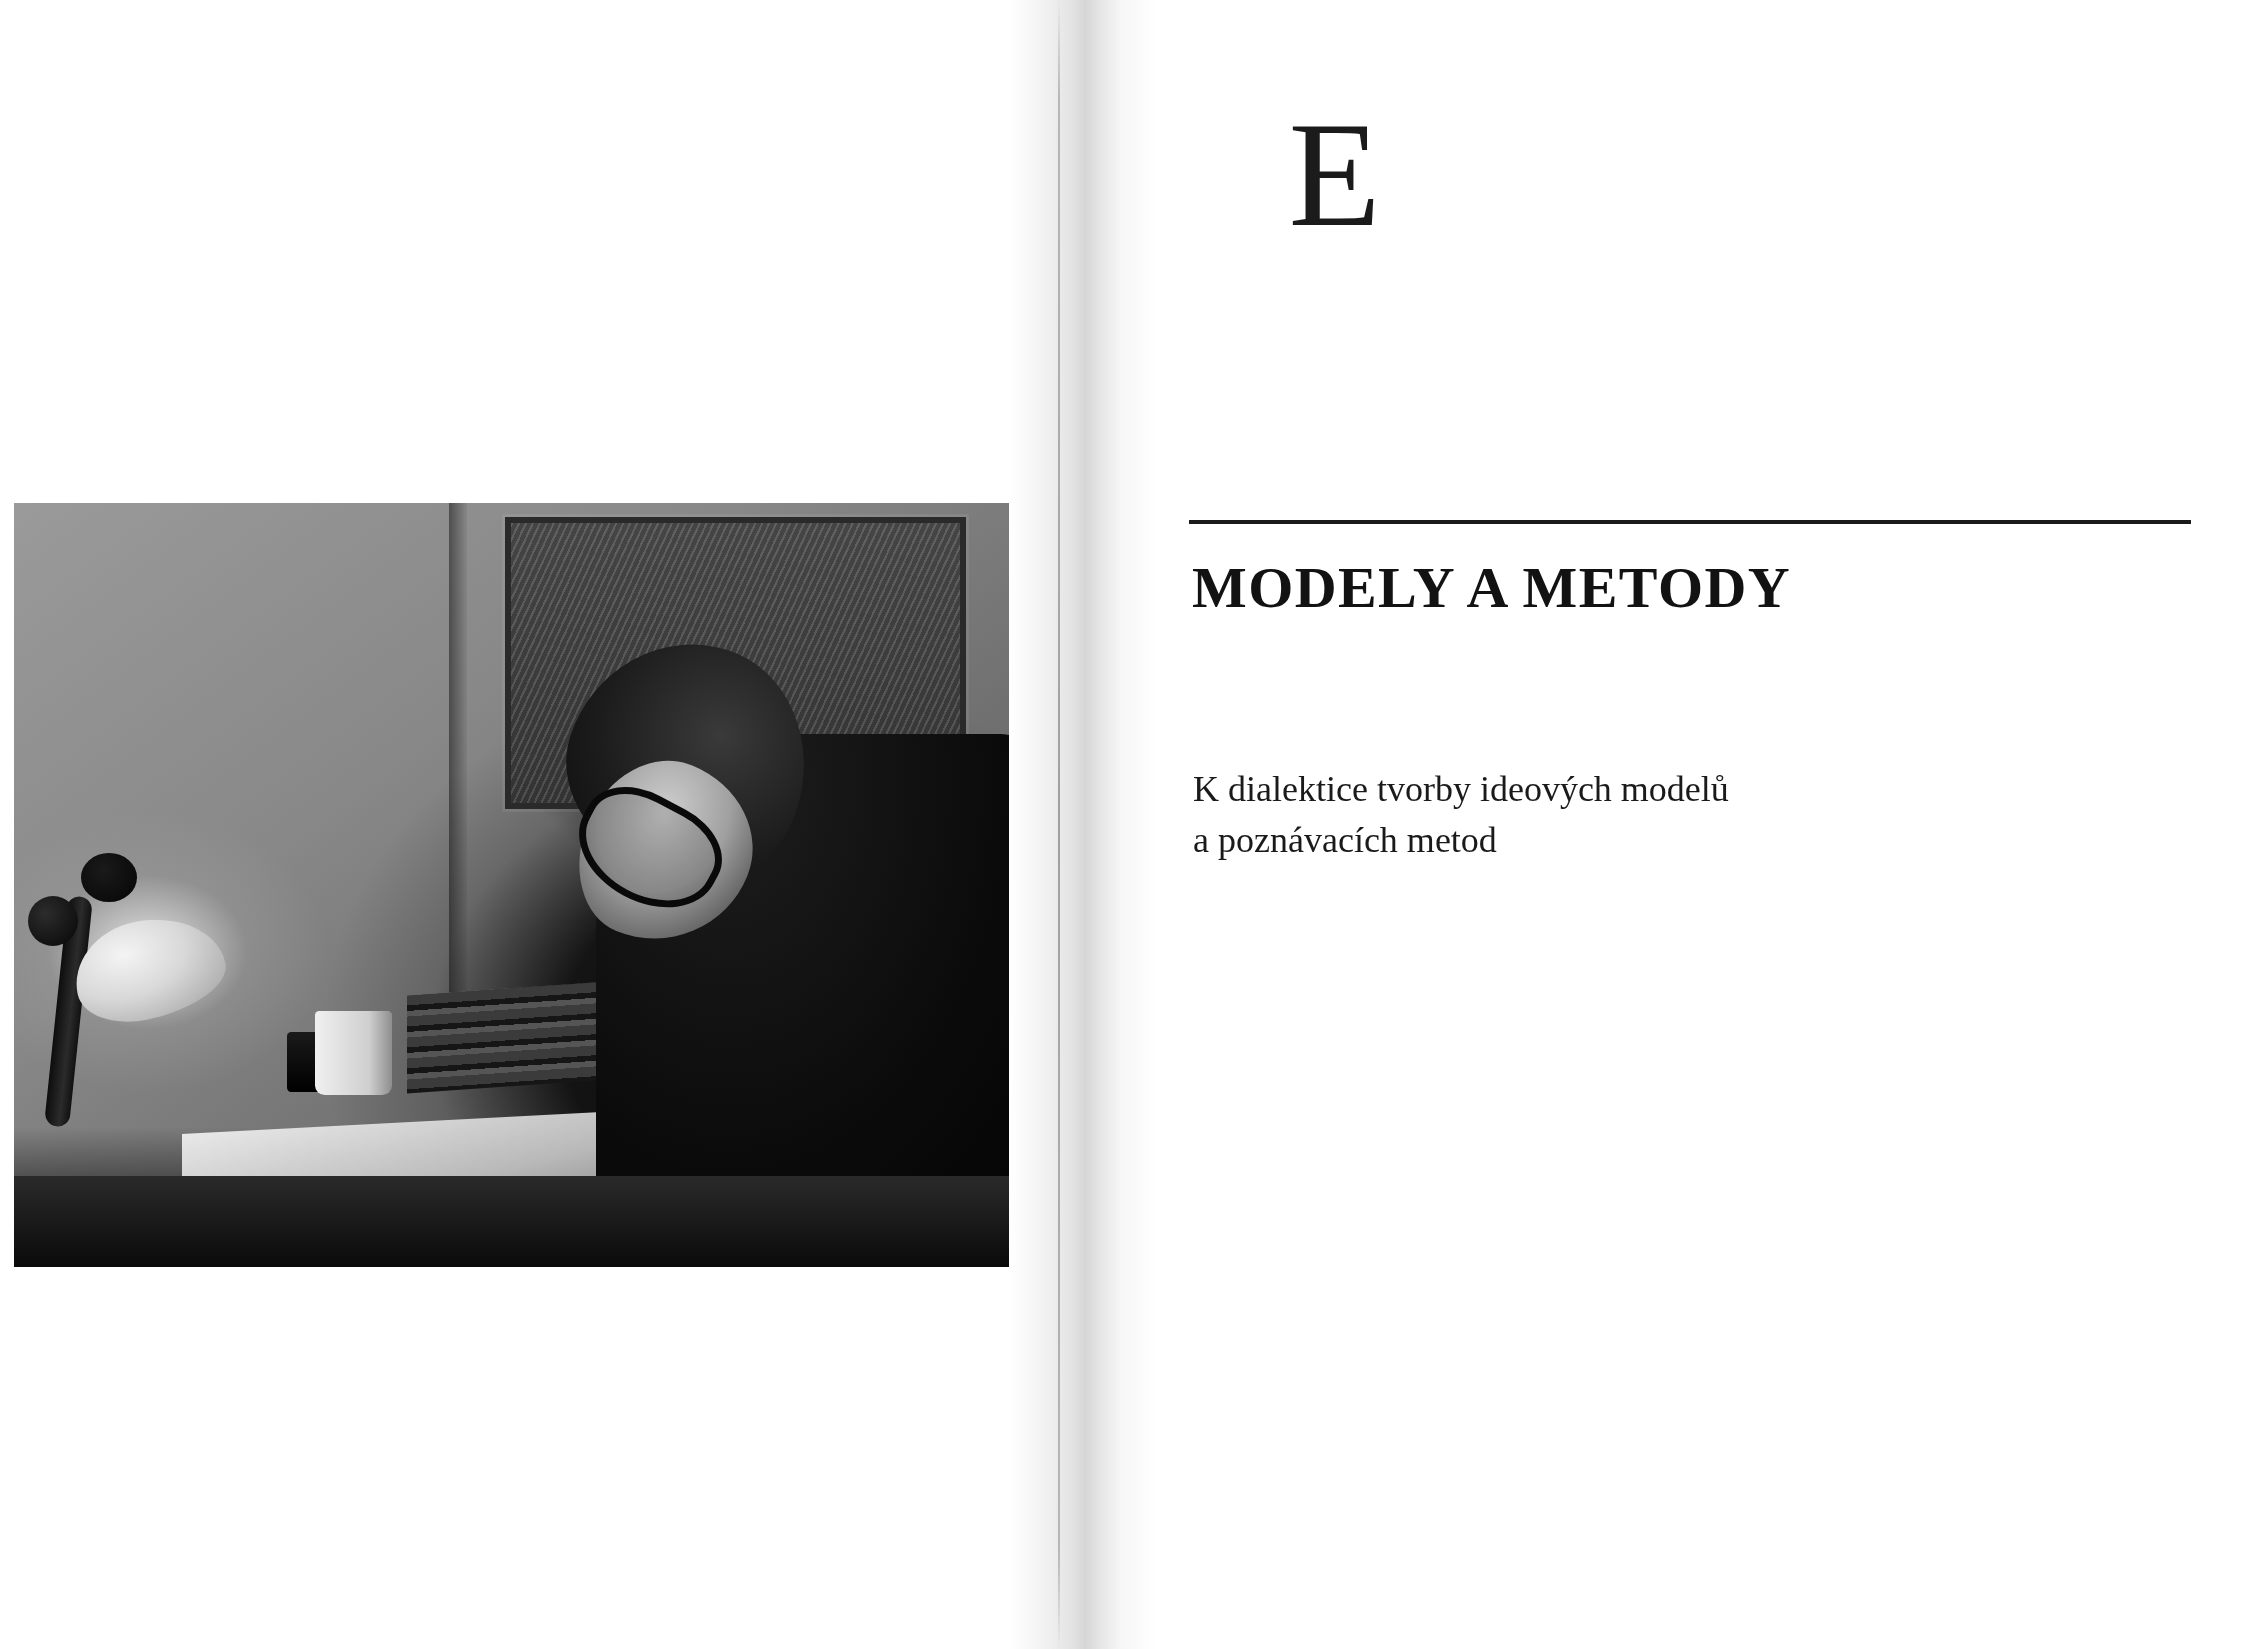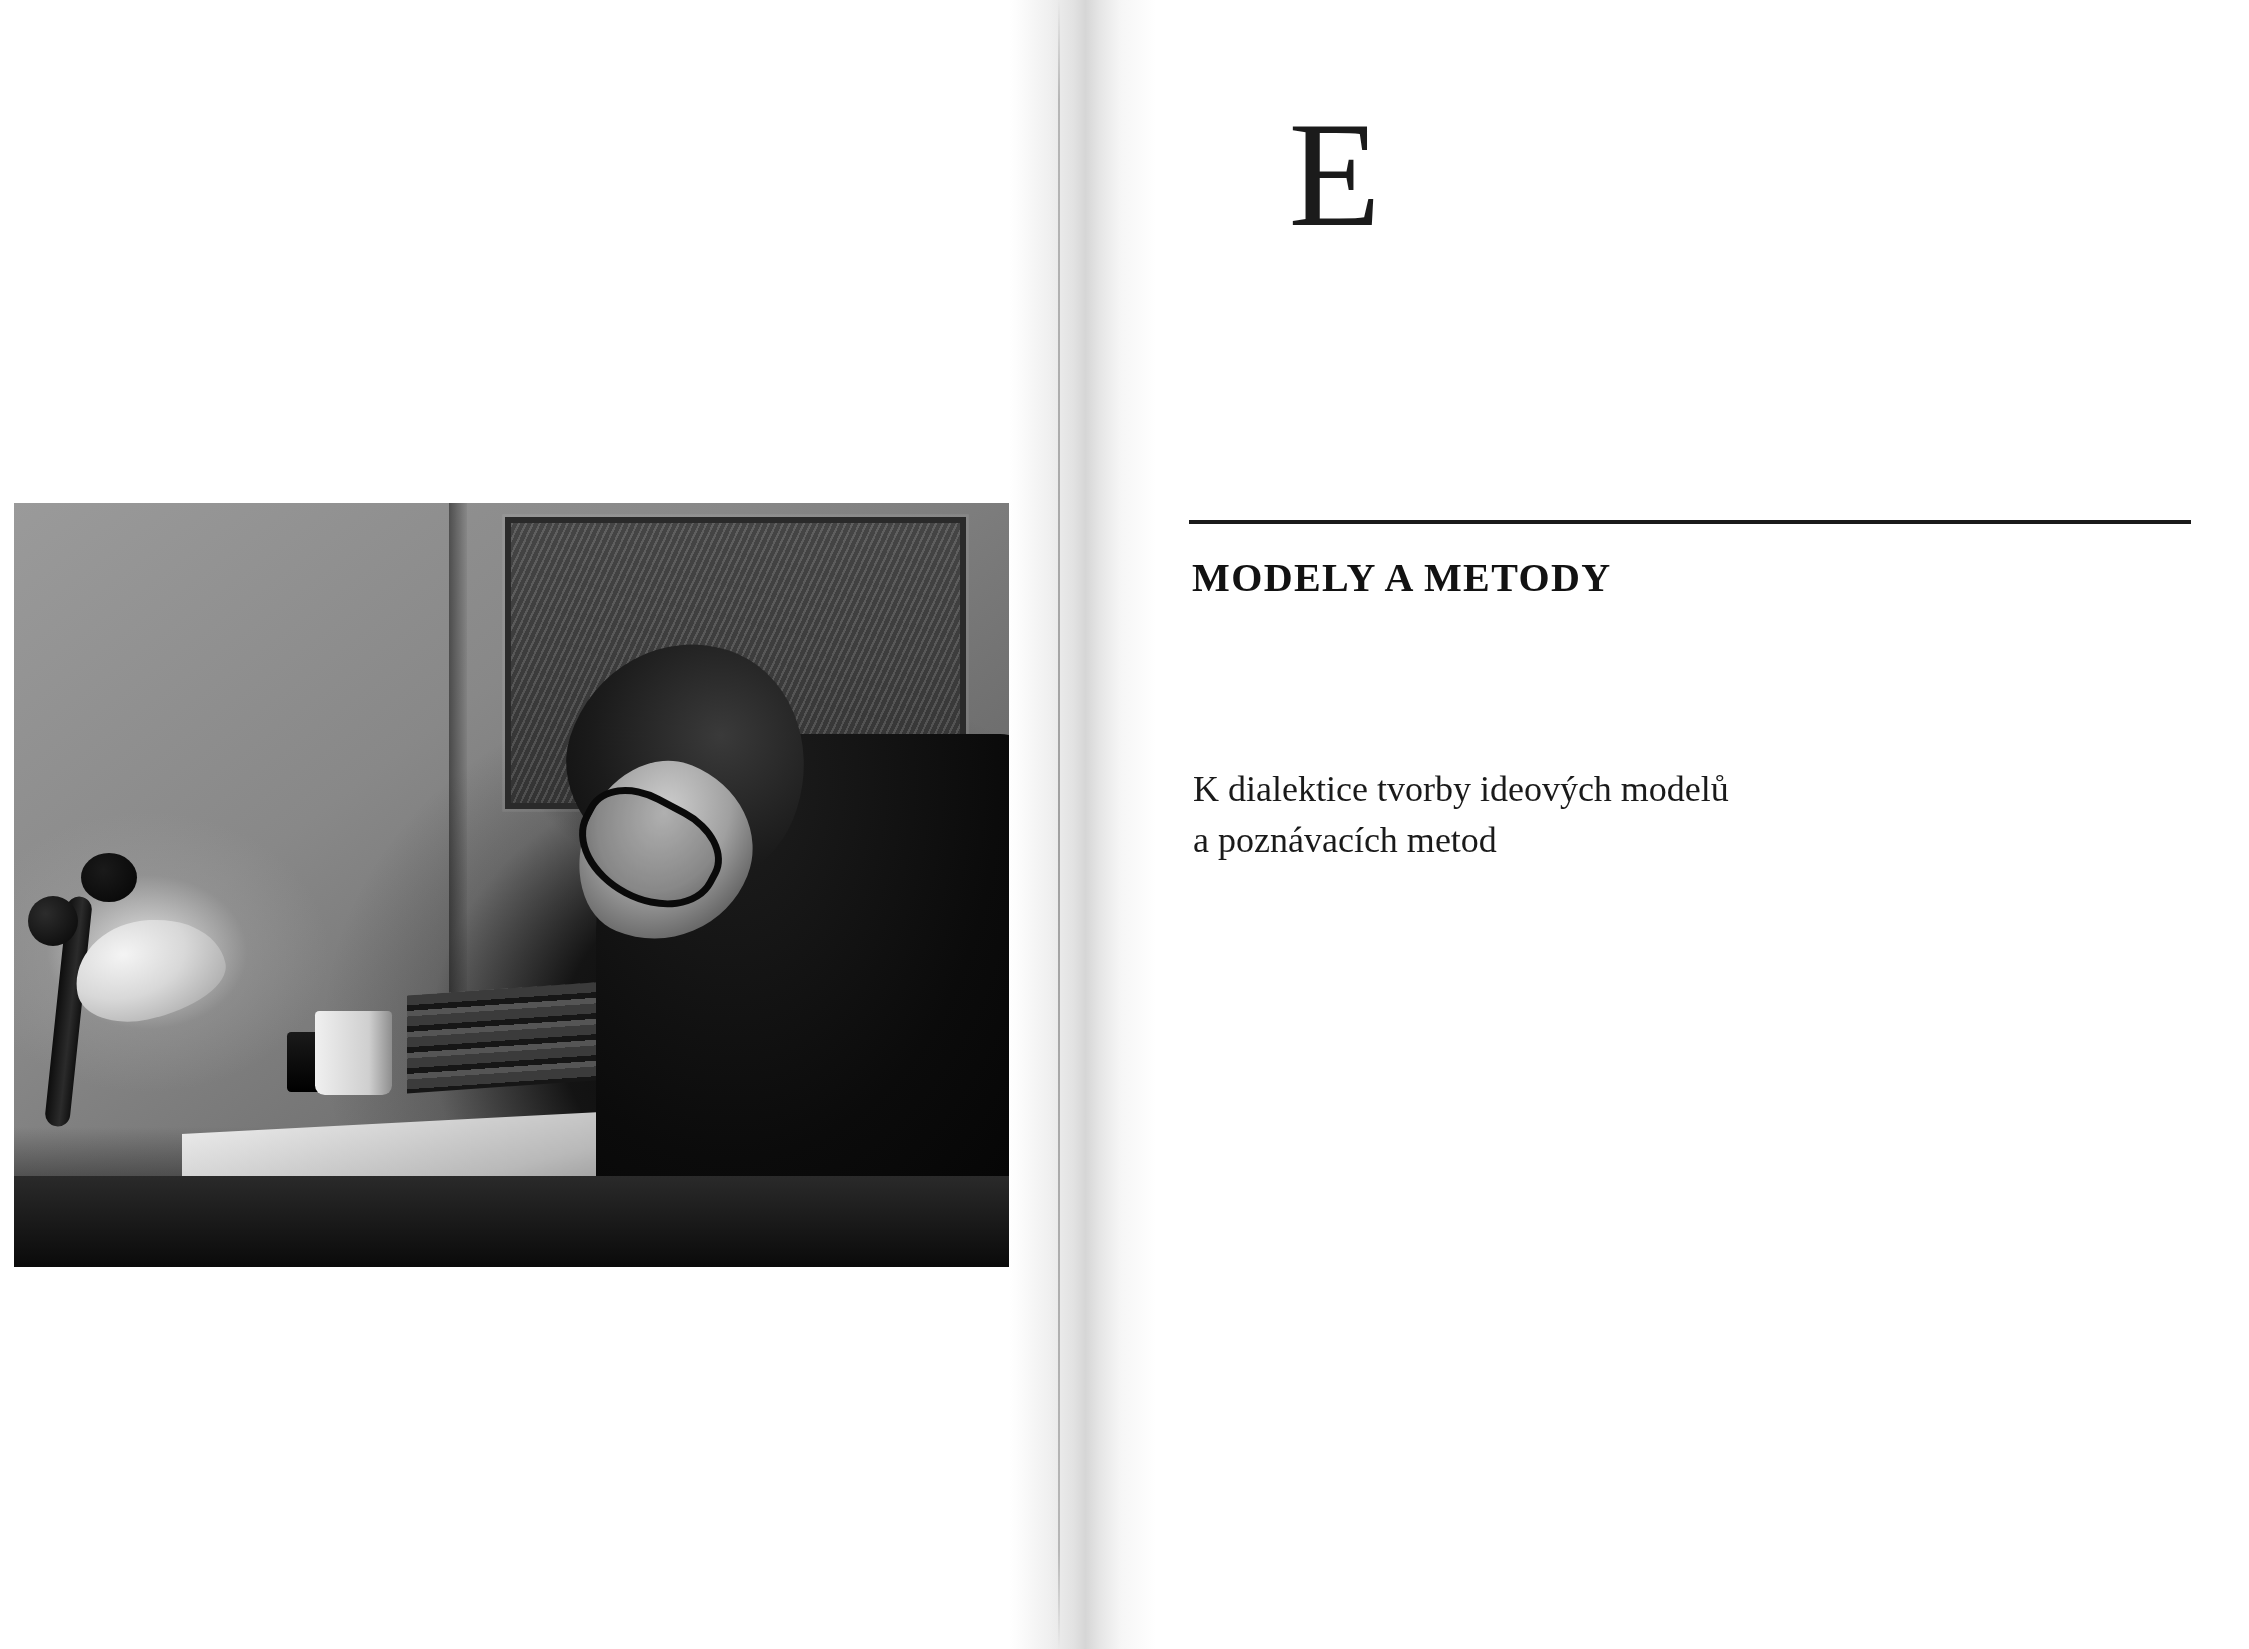--- a/index.html
+++ b/index.html
@@ -286,21 +286,21 @@
     width: 1002px;
     height: 3.5px;
     background: #1a1a1a;
   }
 
   .booktitle {
     position: absolute;
     left: 35px;
     top: 554px;
     width: 1002px;
-    font-size: 40px;
+    font-size: 58px;
     letter-spacing: 1.4px;
     color: #121212;
     font-weight: 700;
   }
 
   .subtitle {
     position: absolute;
     left: 36px;
     top: 764px;
     width: 841px;

